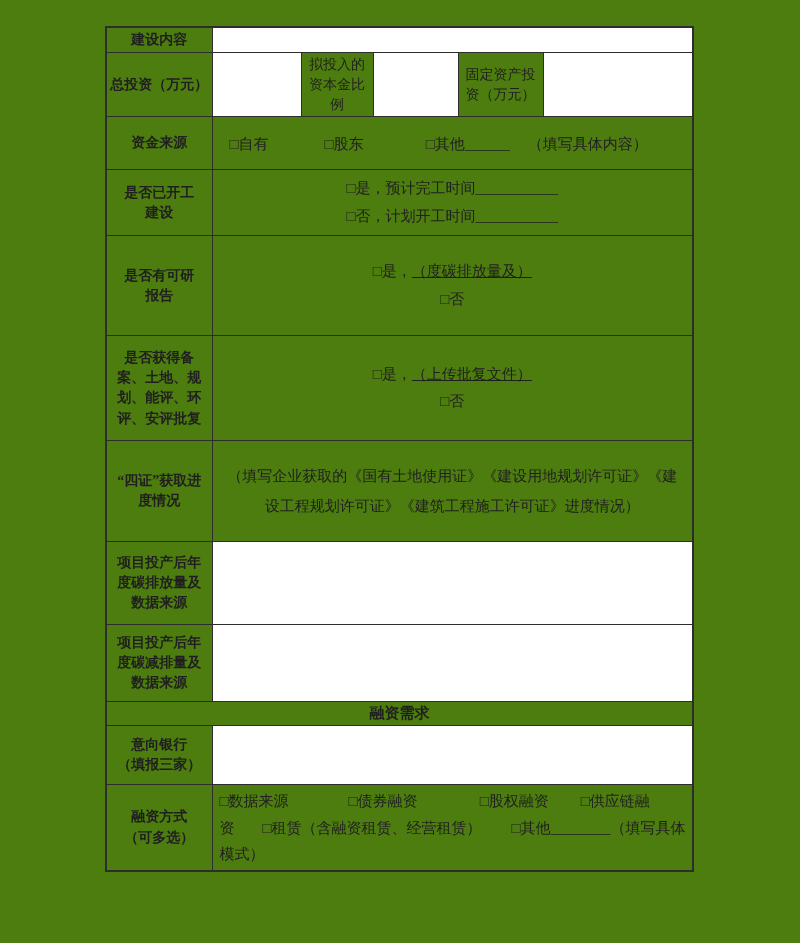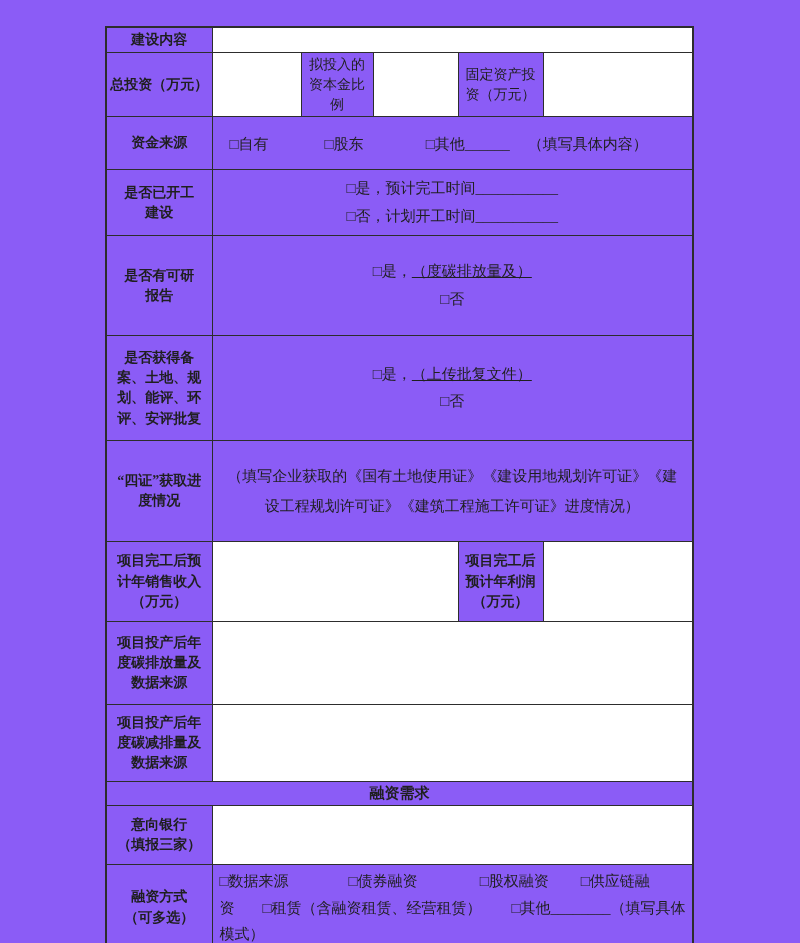--- a/index.html
+++ b/index.html
@@ -6,21 +6,21 @@
     margin: 0;
     padding: 0;
     background: #ffffff;
     font-family: "Liberation Serif", "DejaVu Serif", serif;
     color: #1f1f1f;
   }
   .page {
     position: relative;
     width: 800px;
     height: 943px;
-    background: #8b5cf6;
+    background: #4d7c0f;
     overflow: hidden;
   }
   table.form {
     position: absolute;
     left: 105px;
     top: 26px;
     width: 587px;
     border-collapse: collapse;
     table-layout: fixed;
     border: 2px solid #2d2d2d;
@@ -172,30 +172,20 @@
         <div>□否</div>
       </td>
     </tr>
 
     <tr class="r7">
       <td class="lbl">“四证”获取进
 度情况</td>
       <td class="instruction-cell" colspan="5">（填写企业获取的《国有土地使用证》《建设用地规划许可证》《建设工程规划许可证》《建筑工程施工许可证》进度情况）</td>
     </tr>
 
-    <tr class="r8">
-      <td class="lbl">项目完工后预
-计年销售收入
-（万元）</td>
-      <td class="input-cell" colspan="3"></td>
-      <td class="lbl">项目完工后
-预计年利润
-（万元）</td>
-      <td class="input-cell"></td>
-    </tr>
 
     <tr class="r9">
       <td class="lbl">项目投产后年
 度碳排放量及
 数据来源</td>
       <td class="input-cell" colspan="5"></td>
     </tr>
 
     <tr class="r10">
       <td class="lbl">项目投产后年

